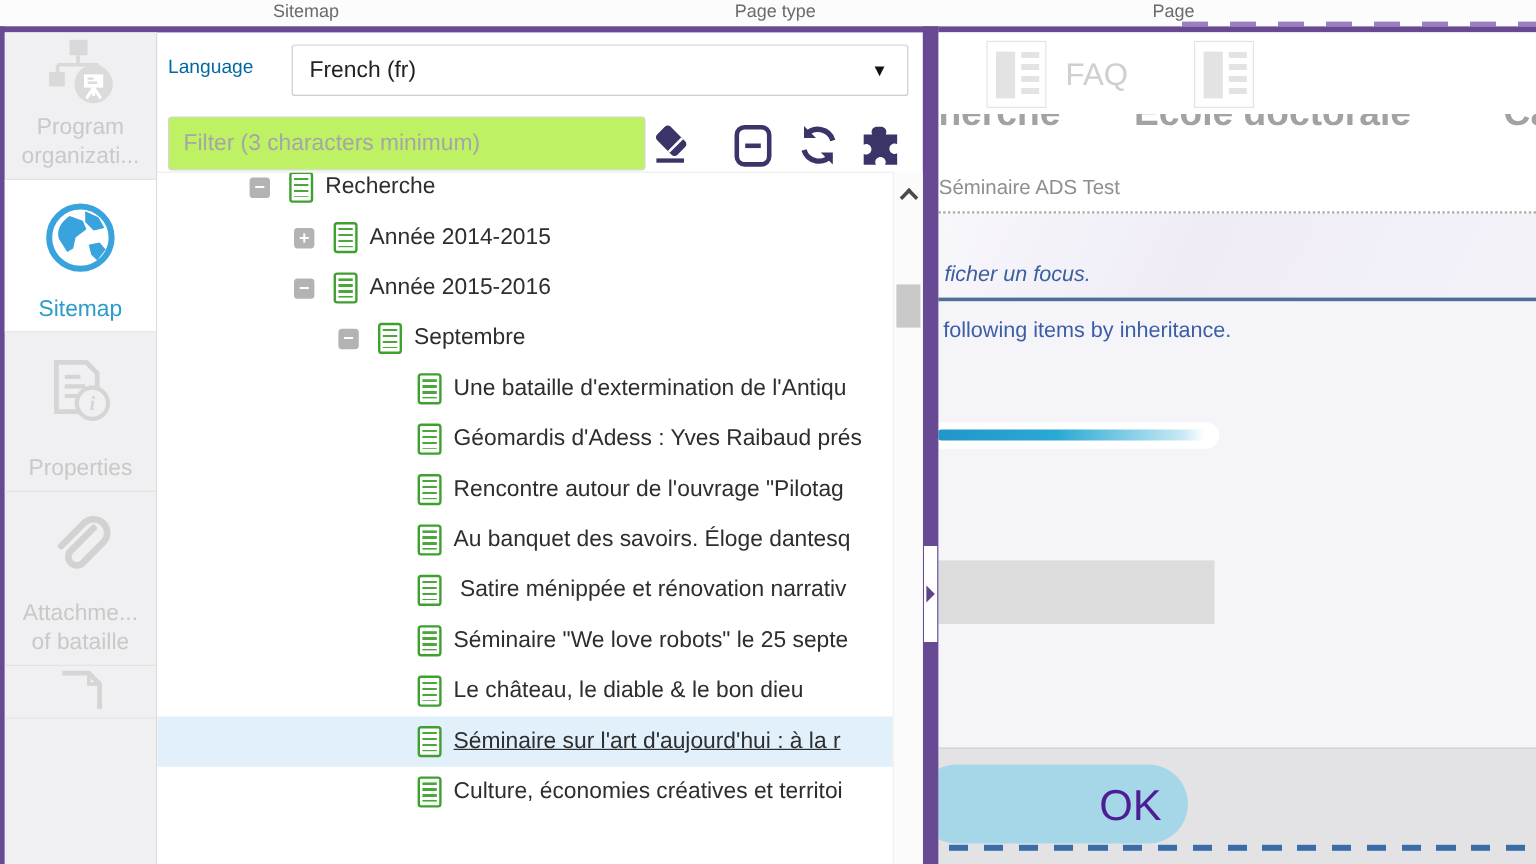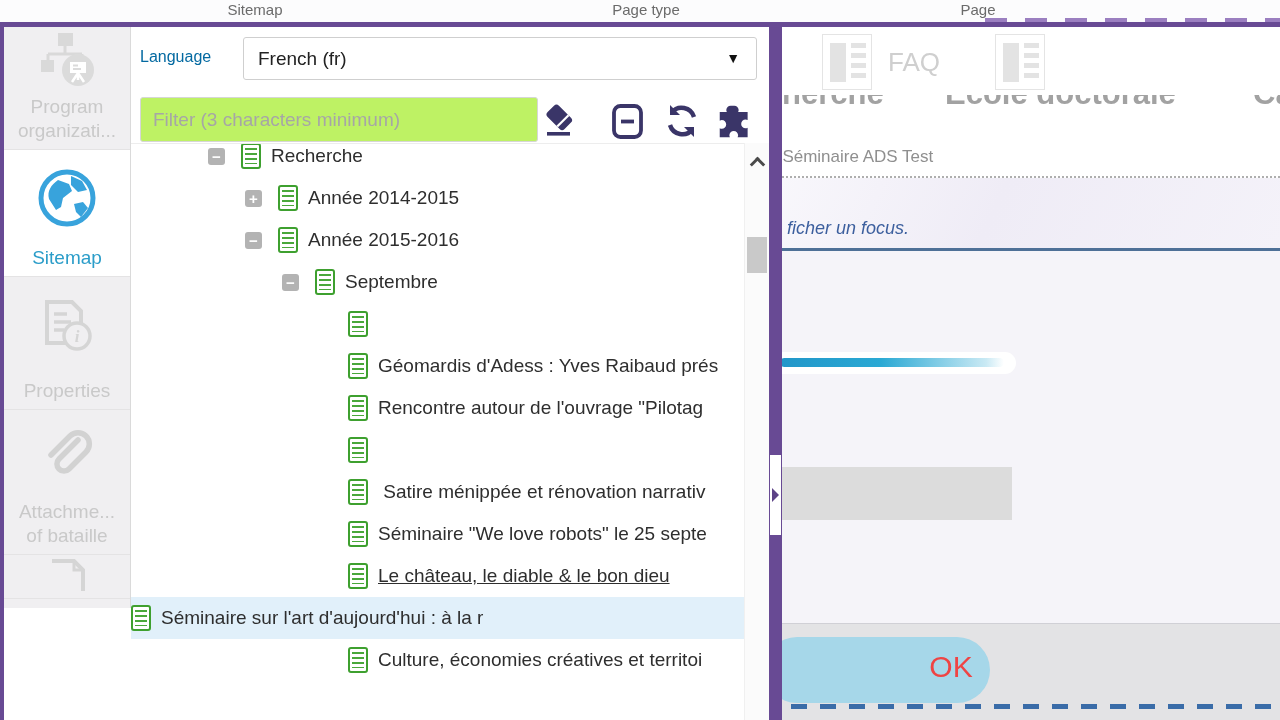--- a/index.html
+++ b/index.html
@@ -36,35 +36,35 @@
   .bd-focus { top:218px; left:787px; font-style:italic; font-size:18px; color:#3c5f9e; z-index:4; }
   .bd-blueline { top:248px; left:760px; right:0; height:3px; background:#4e7097; z-index:4; }
   .bd-mid { top:251px; left:760px; right:0; height:372px; background:#f5f4f9; z-index:3; }
   .bd-inherit { top:265px; left:786px; font-size:18px; color:#3b5ea6; z-index:4; }
   .bd-tealpill { top:352px; left:766px; width:250px; height:22px; background:#fff; border-radius:11px; z-index:4; }
   .bd-tealpill .teal-line { position:absolute; left:14px; right:12px; top:6px; height:9px; border-radius:5px;
     background:linear-gradient(90deg,#2196c9 0%, #2aa9d4 45%, rgba(42,169,212,0.25) 92%, rgba(42,169,212,0) 100%); }
   .bd-grayrect { top:467px; left:766px; width:246px; height:53px; background:#dcdcdc; z-index:4; }
   .bd-footer { top:623px; left:760px; right:0; height:97px; background:#e3e3e5; border-top:1px solid #d0d0d6; z-index:3; }
   .bd-ok { top:637px; left:764px; width:226px; height:66px; border-radius:34px; background:#a6d7e9; z-index:4; }
-  .bd-ok-label { top:650px; left:916px; width:70px; text-align:center; font-size:30px; color:#ef4444; z-index:5; }
+  .bd-ok-label { top:650px; left:916px; width:70px; text-align:left; font-size:36px; color:#4c1d95; z-index:5; }
   .bd-dash-bottom { top:704px; left:762px; right:0; height:5px; z-index:4;
     background:repeating-linear-gradient(90deg,#3a6ca8 0 16px, rgba(0,0,0,0) 16px 29px); }
 
   
   .dialog { left:0; top:22px; width:782px; height:698px; z-index:10; background:#fff; }
   .dlg-top   { position:absolute; left:0; top:0; width:782px; height:5px; background:#684a94; }
   .dlg-left  { position:absolute; left:0; top:0; width:4px; height:698px; background:#684a94; }
   .dlg-right { position:absolute; left:769px; top:0; width:13px; height:698px; background:#684a94; }
   .dlg-handle { position:absolute; left:770px; top:433px; width:11px; height:80px; background:#fff; }
   .dlg-handle .tri { position:absolute; left:2px; top:33px; width:0; height:0;
     border-left:7px solid #5d4387; border-top:7px solid rgba(0,0,0,0); border-bottom:7px solid rgba(0,0,0,0); }
 
   
-  .sidebar { position:absolute; left:4px; top:5px; width:127px; height:581px;
+  .sidebar { position:absolute; left:4px; top:5px; width:127px; height:693px;
     background:#f0eff1; border-right:1px solid #dadada; }
   .sb-item { position:relative; width:100%; border-bottom:1px solid #e4e3e4; display:flex;
     flex-direction:column; align-items:center; justify-content:flex-end; padding-bottom:6px; }
   .sb-item.active { background:#fff; }
   .sb-icon { flex:1; display:flex; align-items:center; justify-content:center; width:100%; }
   .sb-label { font-size:19px; line-height:24px; color:#c9c9c9; text-align:center; white-space:pre-line; }
   .sb-item.active .sb-label { color:#2b9dc9; }
 
   
   .lang-label { left:140px; top:26px; font-size:16px; color:#0369a1; }
@@ -129,20 +129,21 @@
         <div class="pt-icon"></div>
       </div>
     </div>
 
   <div class="abs bd-breadcrumb">› Séminaire ADS Test</div>
   <div class="abs bd-dotted"></div>
   <div class="abs bd-lav"></div>
   <div class="abs bd-focus">ficher un focus.</div>
   <div class="abs bd-blueline"></div>
   <div class="abs bd-mid"></div>
+  <div class="abs bd-inherit">following items by inheritance.</div>
   <div class="abs bd-tealpill">
       <span class="teal-line"></span>
     </div>
   <div class="abs bd-grayrect"></div>
   <div class="abs bd-footer"></div>
   <div class="abs bd-ok"></div>
   <div class="abs bd-ok-label">OK</div>
   <div class="abs bd-dash-bottom"></div>
 
   <div class="abs dialog">
@@ -260,45 +261,47 @@
           <span class="doc-icon"></span>
           <span class="tlabel">Année 2015-2016</span>
         </div>
         <div class="trow" style="padding-left: 151px;">
           <span class="exp">−</span>
           <span class="doc-icon"></span>
           <span class="tlabel">Septembre</span>
         </div>
         <div class="trow" style="padding-left: 217px;">
           <span class="doc-icon"></span>
+          <span class="tlabel">Une bataille d'extermination de l'Antiqu</span>
         </div>
         <div class="trow" style="padding-left: 217px;">
           <span class="doc-icon"></span>
           <span class="tlabel">Géomardis d'Adess : Yves Raibaud prés</span>
         </div>
         <div class="trow" style="padding-left: 217px;">
           <span class="doc-icon"></span>
           <span class="tlabel">Rencontre autour de l'ouvrage "Pilotag</span>
         </div>
         <div class="trow" style="padding-left: 217px;">
           <span class="doc-icon"></span>
+          <span class="tlabel">Au banquet des savoirs. Éloge dantesq</span>
         </div>
         <div class="trow" style="padding-left: 217px;">
           <span class="doc-icon"></span>
           <span class="tlabel"> Satire ménippée et rénovation narrativ</span>
         </div>
         <div class="trow" style="padding-left: 217px;">
           <span class="doc-icon"></span>
           <span class="tlabel">Séminaire "We love robots" le 25 septe</span>
         </div>
-        <div class="trow" style="padding-left: 217px; text-decoration: underline;">
+        <div class="trow" style="padding-left: 217px;">
           <span class="doc-icon"></span>
           <span class="tlabel">Le château, le diable &amp; le bon dieu</span>
         </div>
-        <div class="trow sel" style="">
+        <div class="trow sel" style="padding-left: 217px; text-decoration: underline;">
           <span class="doc-icon"></span>
           <span class="tlabel">Séminaire sur l'art d'aujourd'hui : à la r</span>
         </div>
         <div class="trow" style="padding-left: 217px;">
           <span class="doc-icon"></span>
           <span class="tlabel">Culture, économies créatives et territoi</span>
         </div>
       </div>
 
     <div class="vscroll">

